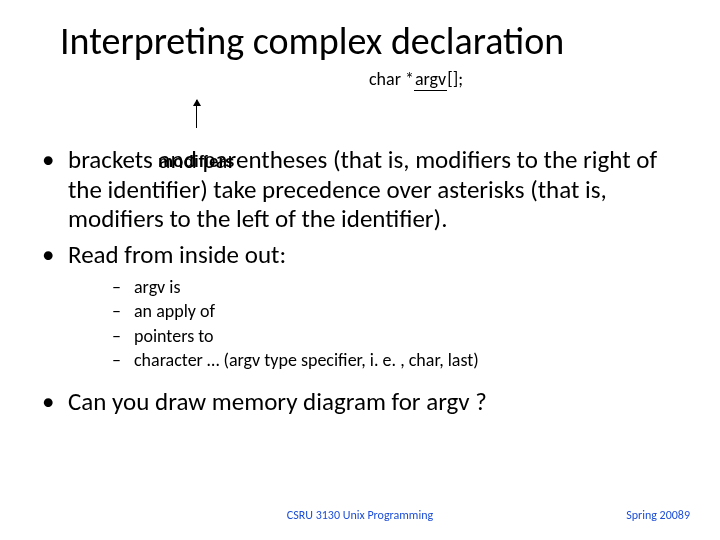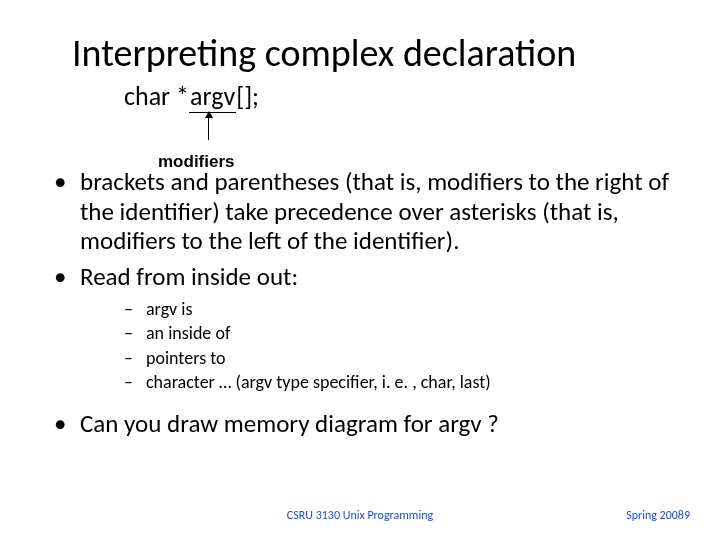--- a/index.html
+++ b/index.html
@@ -1,19 +1,19 @@
 <!DOCTYPE html>
 <html><head>
 <meta charset="utf-8">
 <style>
   * { margin: 0; padding: 0; box-sizing: border-box; }
   html, body { width: 720px; height: 540px; background: #fff; font-family: Calibri, Arial, sans-serif; color: #000; }
-  .slide { position: relative; width: 720px; height: 540px; padding: 12px; }
+  .slide { position: relative; width: 720px; height: 540px; padding: 0; }
   .title { font-size: 38px; font-weight: 400; text-align: left; padding: 18px 0 0 60px; letter-spacing: 0px; }
-  .decl { font-size: 26px; padding: 4px 0 0 112px; position: relative; }
+  .decl { font-size: 18px; padding: 4px 0 0 112px; position: relative; text-align: center; }
   .underline-box { display: inline-block; border-bottom: 1px solid #000; padding: 0 1px; }
   .arrow-wrap { position: absolute; left: 196px; top: 36px; }
   .arrow-line { width: 1px; height: 28px; background: #000; position: relative; }
   .arrow-head { position: absolute; top: -1px; left: -3px; width: 0; height: 0; border-left: 4px solid transparent; border-right: 4px solid transparent; border-bottom: 7px solid #000; }
   .identifier-label { position: absolute; left: 158px; top: 152px; font-size: 17px; font-weight: 700; font-family: Arial, sans-serif; }
   .bullets { padding: 6px 36px 0 42px; }
   .b1 { font-size: 25px; line-height: 1.18; margin-top: 48px; position: relative; padding-left: 26px; }
   .b1::before { content: "•"; position: absolute; left: 0; top: 0; }
   .b1b { font-size: 25px; line-height: 1.18; margin-top: 6px; position: relative; padding-left: 26px; }
   .b1b::before { content: "•"; position: absolute; left: 0; top: 0; }
@@ -43,21 +43,21 @@
     </div>
   </div>
 
   <div class="identifier-label">modifiers</div>
 
   <div class="bullets">
     <div class="b1">brackets and parentheses (that is, modifiers to the right of the identifier) take precedence over asterisks (that is, modifiers to the left of the identifier).</div>
     <div class="b1b">Read from inside out:</div>
     <div class="b2list">
       <div class="b2">argv is</div>
-      <div class="b2">an inside of</div>
+      <div class="b2">an apply of</div>
       <div class="b2">pointers to</div>
       <div class="b2">character …  (argv type specifier, i. e. , char, last)</div>
     </div>
     <div class="b1c">Can you draw memory diagram for argv ?</div>
   </div>
 
   <div class="footer">
     <span class="footer-left">Spring 2008</span>
     <span class="footer-center">CSRU 3130 Unix Programming</span>
     <span class="footer-right">9</span>

